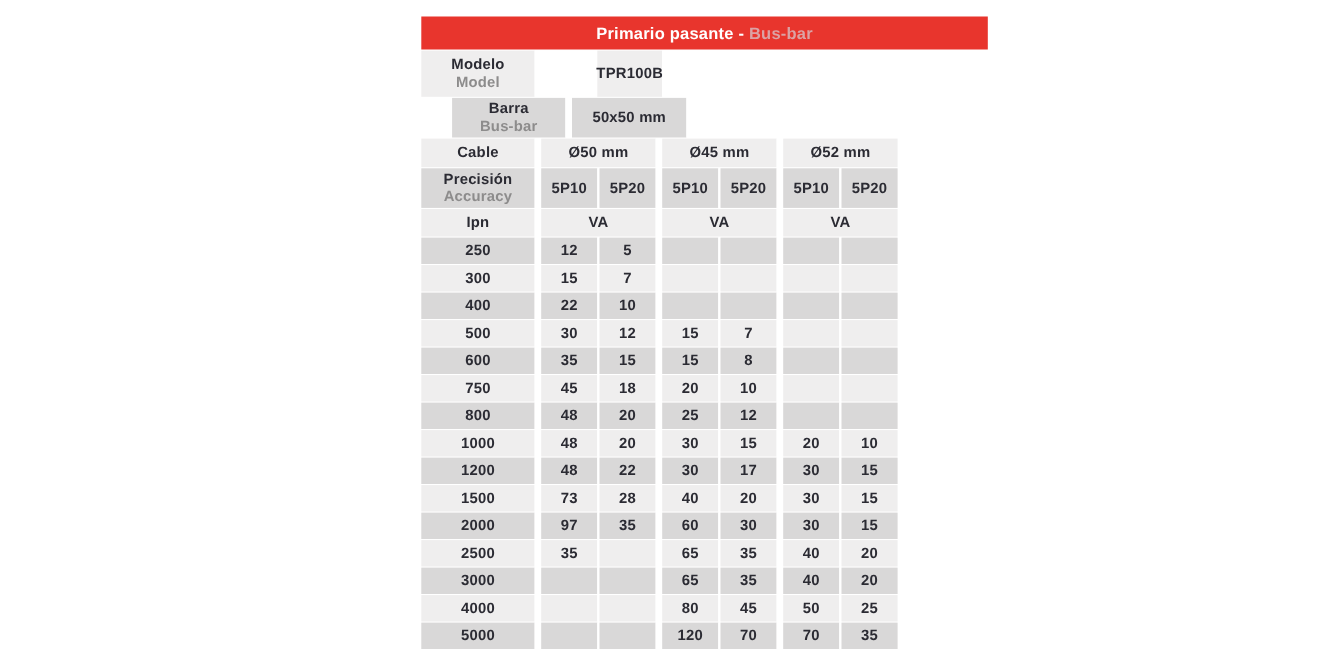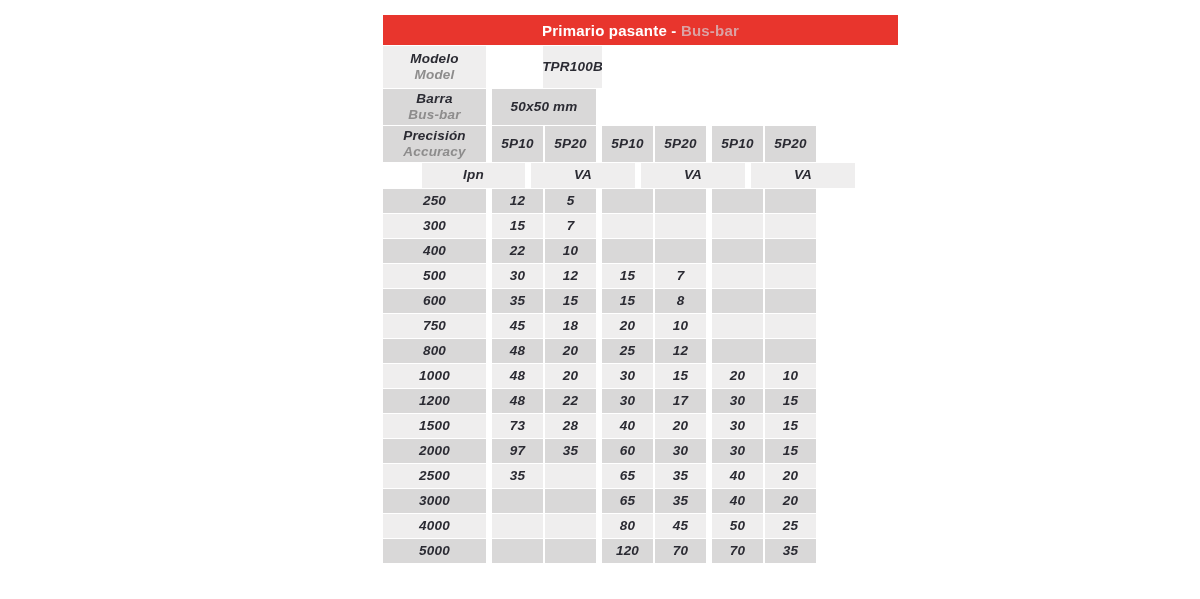--- a/index.html
+++ b/index.html
@@ -23,27 +23,26 @@
     height:30px;background:var(--header-red);
     display:flex;align-items:center;justify-content:center;
     font-size:15px;letter-spacing:.2px;color:#ffffff;
   }
   .title-row .accent{color:var(--title-accent);white-space:pre;}
   .title-row .main{white-space:pre;}
 
   .row{
     display:grid;
     grid-template-columns:103px 6px 51px 2px 51px 6px 51px 2px 51px 6px 51px 2px 51px;
-    font-style:italic;
   }
   .h-model{height:42px;}
-  .h-barra{height:36px;}
+  .h-barra{height:36px;margin-left:28px;}
   .h-cable{height:26px;}
   .h-prec{height:36px;}
-  .h-ipn{height:25px;margin-left:39px;}
+  .h-ipn{height:25px;}
   .h-data{height:24px;}
 
   .cell{
     display:flex;flex-direction:column;align-items:center;justify-content:center;
     text-align:center;font-size:13.5px;line-height:1.2;letter-spacing:.2px;
   }
   .stripe-dark .cell{background:var(--stripe-dark);}
   .stripe-light .cell{background:var(--stripe-light);}
   .gap,.vline{background:#ffffff;}
   .span3{grid-column:span 3;}
@@ -75,20 +74,29 @@
     <div class="cell">
       <span class="es">Barra</span>
       <span class="en">Bus-bar</span>
     </div>
     <div class="gap"></div>
     <div class="cell span3">50x50 mm</div>
     <div class="gap"></div>
     <div class="gap"></div>
   </div>
 
+  <div class="row h-cable stripe-light">
+    <div class="cell">Cable</div>
+    <div class="gap"></div>
+    <div class="cell span3">Ø50 mm</div>
+    <div class="gap"></div>
+    <div class="cell span3">Ø45 mm</div>
+    <div class="gap"></div>
+    <div class="cell span3">Ø52 mm</div>
+  </div>
 
   <div class="row h-prec stripe-dark">
     <div class="cell">
       <span class="es">Precisión</span>
       <span class="en">Accuracy</span>
     </div>
     <div class="gap"></div>
     <div class="cell">5P10</div>
     <div class="vline"></div>
     <div class="cell">5P20</div>

